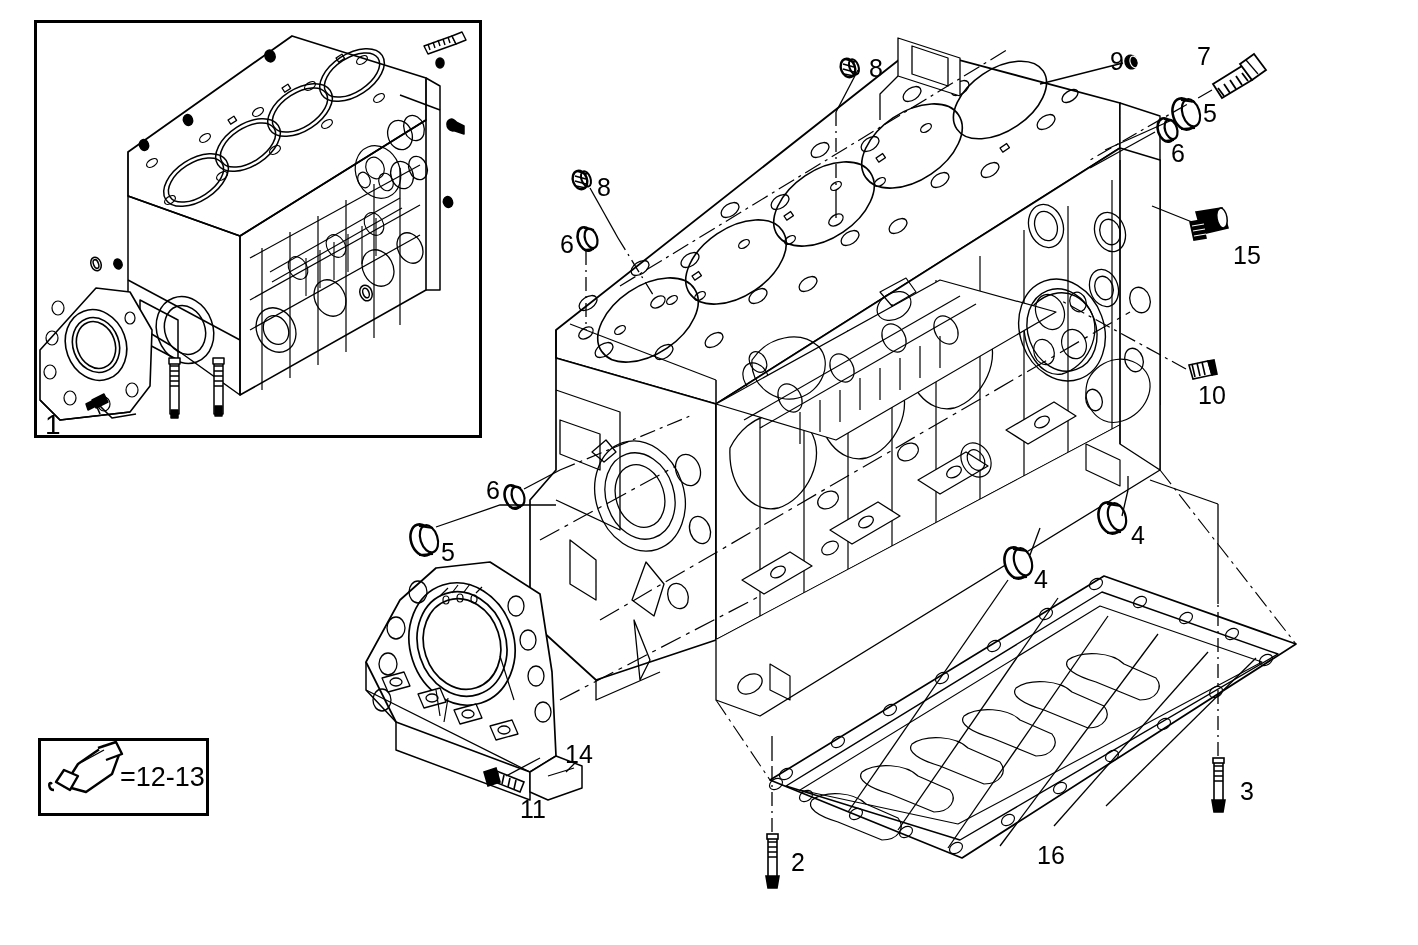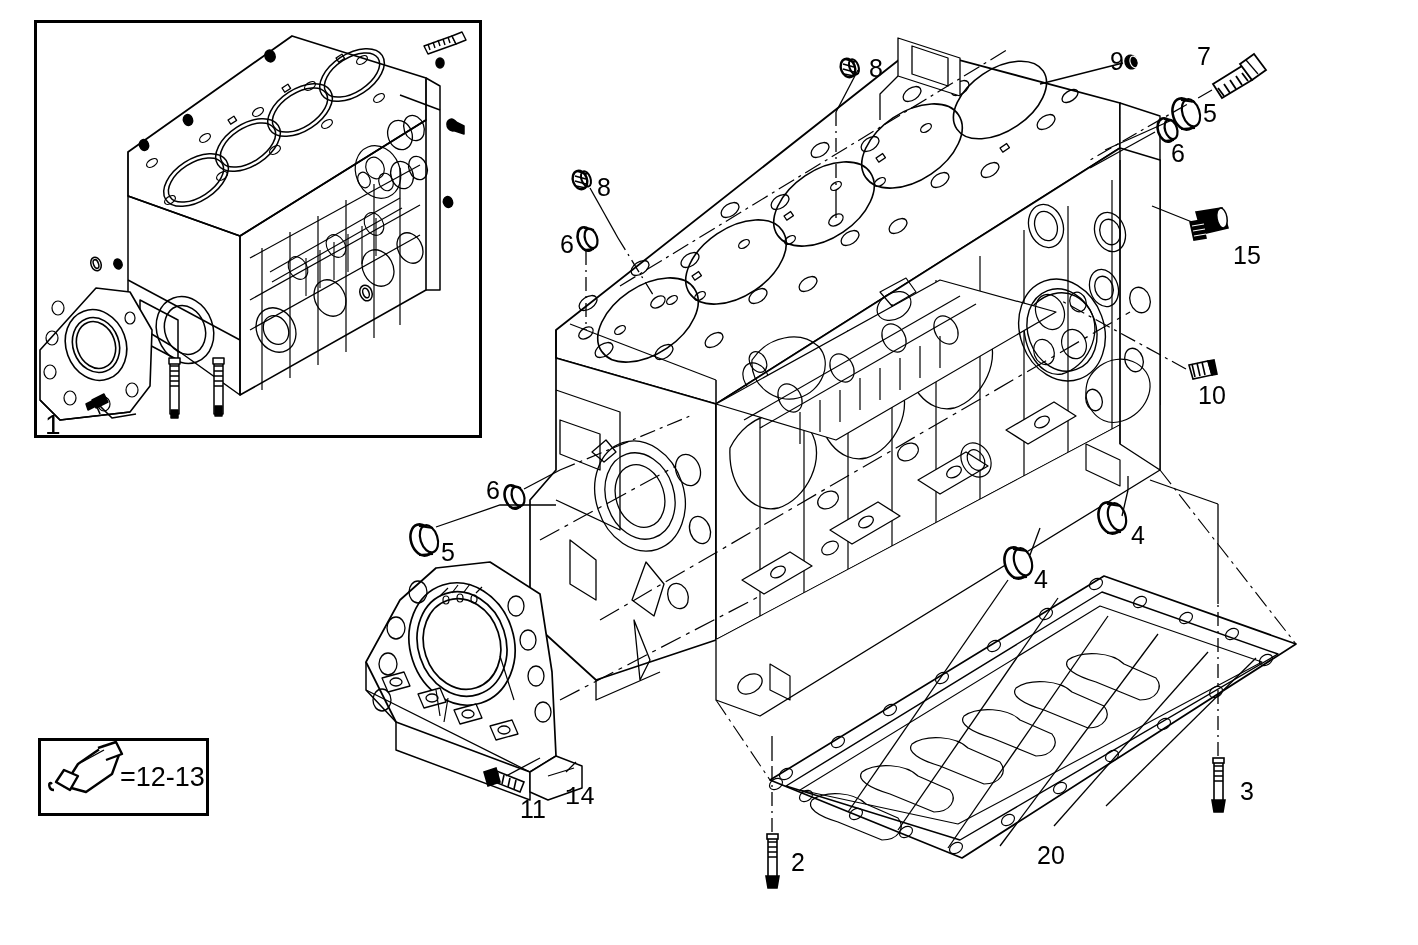--- a/index.html
+++ b/index.html
@@ -644,21 +644,21 @@
       <span class="callout-label" style="left: 597px; top: 175px;">8</span>
       <span class="callout-label" style="left: 1233px; top: 243px;">15</span>
       <span class="callout-label" style="left: 560px; top: 232px;">6</span>
       <span class="callout-label" style="left: 1154px; top: 383px; margin-left: 44px;">10</span>
       <span class="callout-label" style="left: 486px; top: 478px;">6</span>
       <span class="callout-label" style="left: 1131px; top: 523px;">4</span>
       <span class="callout-label" style="left: 441px; top: 540px;">5</span>
       <span class="callout-label" style="left: 1034px; top: 567px;">4</span>
       <span class="callout-label" style="left: 1240px; top: 779px;">3</span>
       <span class="callout-label" style="left: 480px; top: 797px; margin-left: 40px;">11</span>
-      <span class="callout-label" style="left: 565px; top: 785px; font-family: Liberation Mono, monospace;">14</span>
+      <span class="callout-label" style="left: 565px; top: 742px;">14</span>
       <span class="callout-label" style="left: 791px; top: 850px;">2</span>
-      <span class="callout-label" style="left: 1037px; top: 843px;">20</span>
+      <span class="callout-label" style="left: 1037px; top: 843px;">16</span>
     </div>
 
   <span class="callout-label" id="inset-label" style="left: 45px; top: 411px; font-size: 28px;">1</span>
   <span class="legend-text" id="legend-label" style="left: 120px; top: 764px;">=12-13</span>
 
 </div>
 
 </body></html>

